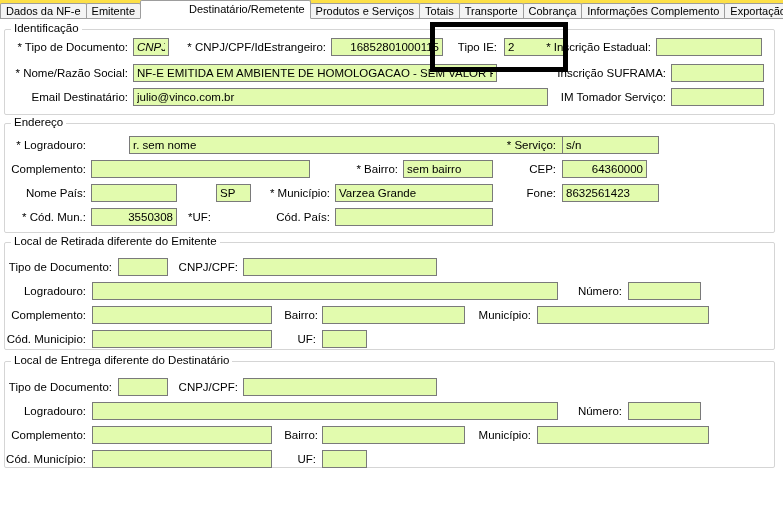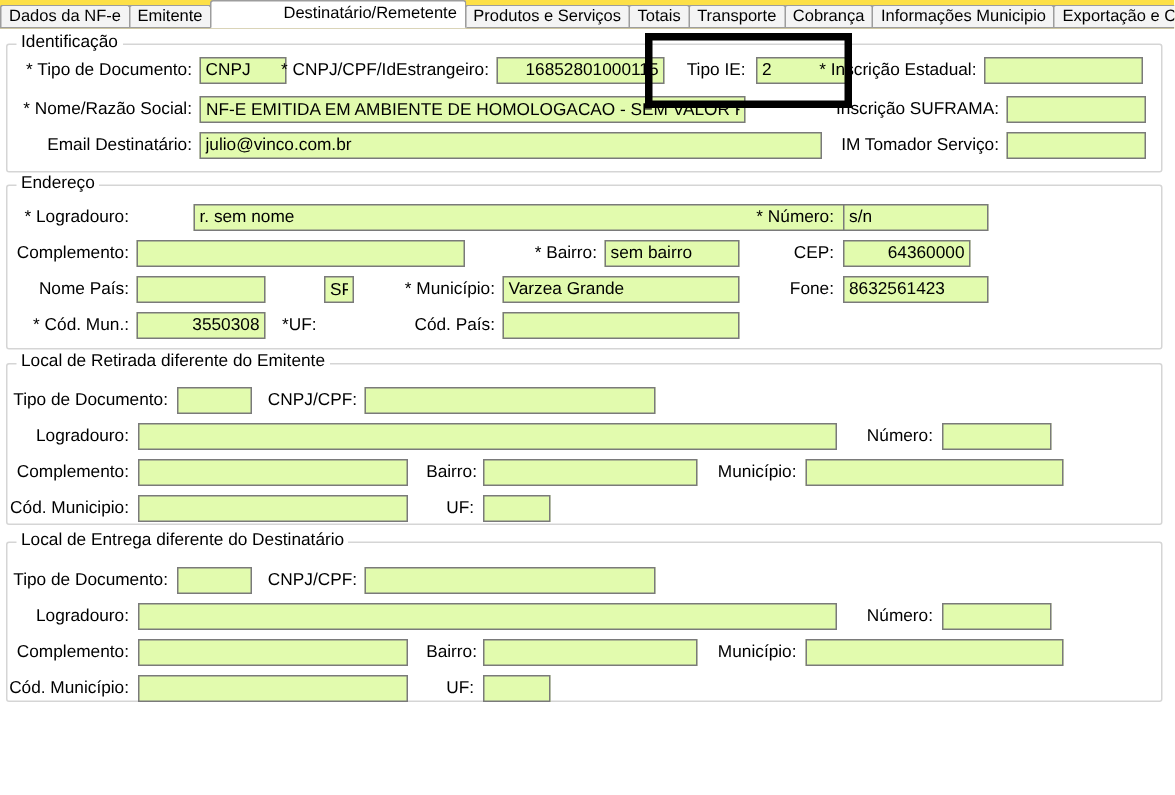--- a/index.html
+++ b/index.html
@@ -57,72 +57,72 @@
 <div class="screen">
 
   <div class="tabbar">
     <div class="tab">Dados da NF-e</div>
     <div class="tab">Emitente</div>
     <div class="tab active">Destinatário/Remetente</div>
     <div class="tab">Produtos e Serviços</div>
     <div class="tab">Totais</div>
     <div class="tab">Transporte</div>
     <div class="tab">Cobrança</div>
-    <div class="tab">Informações Municipio</div>
+    <div class="tab">Informações Complemento</div>
     <div class="tab">Exportação e Compras</div>
   </div>
 
   <div class="gb" style="top:29px;height:84px;">
     <span class="gb-title">Identificação</span>
   </div>
   <div class="gb" style="top:123px;height:108px;">
     <span class="gb-title">Endereço</span>
   </div>
   <div class="gb" style="top:242px;height:106px;">
     <span class="gb-title">Local de Retirada diferente do Emitente</span>
   </div>
   <div class="gb" style="top:361px;height:105px;">
     <span class="gb-title">Local de Entrega diferente do Destinatário</span>
   </div>
 
   <span class="lbl" style="right:655px;top:41px;">* Tipo de Documento:</span>
-  <input class="fld" style="left: 133px; top: 38px; width: 58px;" value="CNPJ">
+  <input class="fld" style="left: 133px; top: 38px; width: 36px; font-style: italic;" value="CNPJ">
   <span class="lbl" style="right:457px;top:41px;">* CNPJ/CPF/IdEstrangeiro:</span>
   <input class="fld ra" style="left: 331px; top: 38px; width: 112px;" value="16852801000115">
   <span class="lbl" style="right:286px;top:41px;">Tipo IE:</span>
   <input class="fld" style="left: 504px; top: 38px; width: 61px;" value="2">
   <span class="lbl" style="right:132px;top:41px;">* Inscrição Estadual:</span>
   <input class="fld" style="left: 656px; top: 38px; width: 106px;" value="">
 
   <span class="lbl" style="right:655px;top:67px;">* Nome/Razão Social:</span>
   <input class="fld" style="left: 133px; top: 64px; width: 364px;" value="NF-E EMITIDA EM AMBIENTE DE HOMOLOGACAO - SEM VALOR FISCAL">
   <span class="lbl" style="right:117px;top:67px;">Inscrição SUFRAMA:</span>
   <input class="fld" style="left: 671px; top: 64px; width: 93px;" value="">
 
   <span class="lbl" style="right:655px;top:91px;">Email Destinatário:</span>
   <input class="fld" style="left: 133px; top: 88px; width: 415px;" value="julio@vinco.com.br">
   <span class="lbl" style="right:117px;top:91px;">IM Tomador Serviço:</span>
   <input class="fld" style="left: 671px; top: 88px; width: 93px;" value="">
 
   <span class="lbl" style="right:697px;top:139px;">* Logradouro:</span>
   <input class="fld" style="left: 91px; top: 136px; width: 445px; margin-left: 38px;" value="r. sem nome">
-  <span class="lbl" style="right:227px;top:139px;">* Número:</span>
+  <span class="lbl" style="right:227px;top:139px;">* Serviço:</span>
   <input class="fld" style="left: 562px; top: 136px; width: 97px;" value="s/n">
 
   <span class="lbl" style="right:697px;top:163px;">Complemento:</span>
   <input class="fld" style="left: 91px; top: 160px; width: 219px;" value="">
   <span class="lbl" style="right:385px;top:163px;">* Bairro:</span>
   <input class="fld" style="left: 403px; top: 160px; width: 90px;" value="sem bairro">
   <span class="lbl" style="right:227px;top:163px;">CEP:</span>
   <input class="fld ra" style="left: 562px; top: 160px; width: 85px;" value="64360000">
 
   <span class="lbl" style="right:697px;top:187px;">Nome País:</span>
   <input class="fld" style="left: 91px; top: 184px; width: 86px;" value="">
   <span class="lbl" style="right:572px;top:187px;margin-top:24px;">*UF:</span>
-  <input class="fld" style="left: 216px; top: 184px; width: 20px; text-align: right;" value="SP">
+  <input class="fld" style="left: 216px; top: 184px; width: 35px;" value="SP">
   <span class="lbl" style="right:453px;top:187px;">* Município:</span>
   <input class="fld" style="left: 335px; top: 184px; width: 158px;" value="Varzea Grande">
   <span class="lbl" style="right:227px;top:187px;">Fone:</span>
   <input class="fld" style="left: 562px; top: 184px; width: 97px;" value="8632561423">
 
   <span class="lbl" style="right:697px;top:211px;">* Cód. Mun.:</span>
   <input class="fld ra" style="left: 91px; top: 208px; width: 86px;" value="3550308">
   <span class="lbl" style="right:453px;top:211px;">Cód. País:</span>
   <input class="fld" style="left: 335px; top: 208px; width: 158px;" value="">
 

